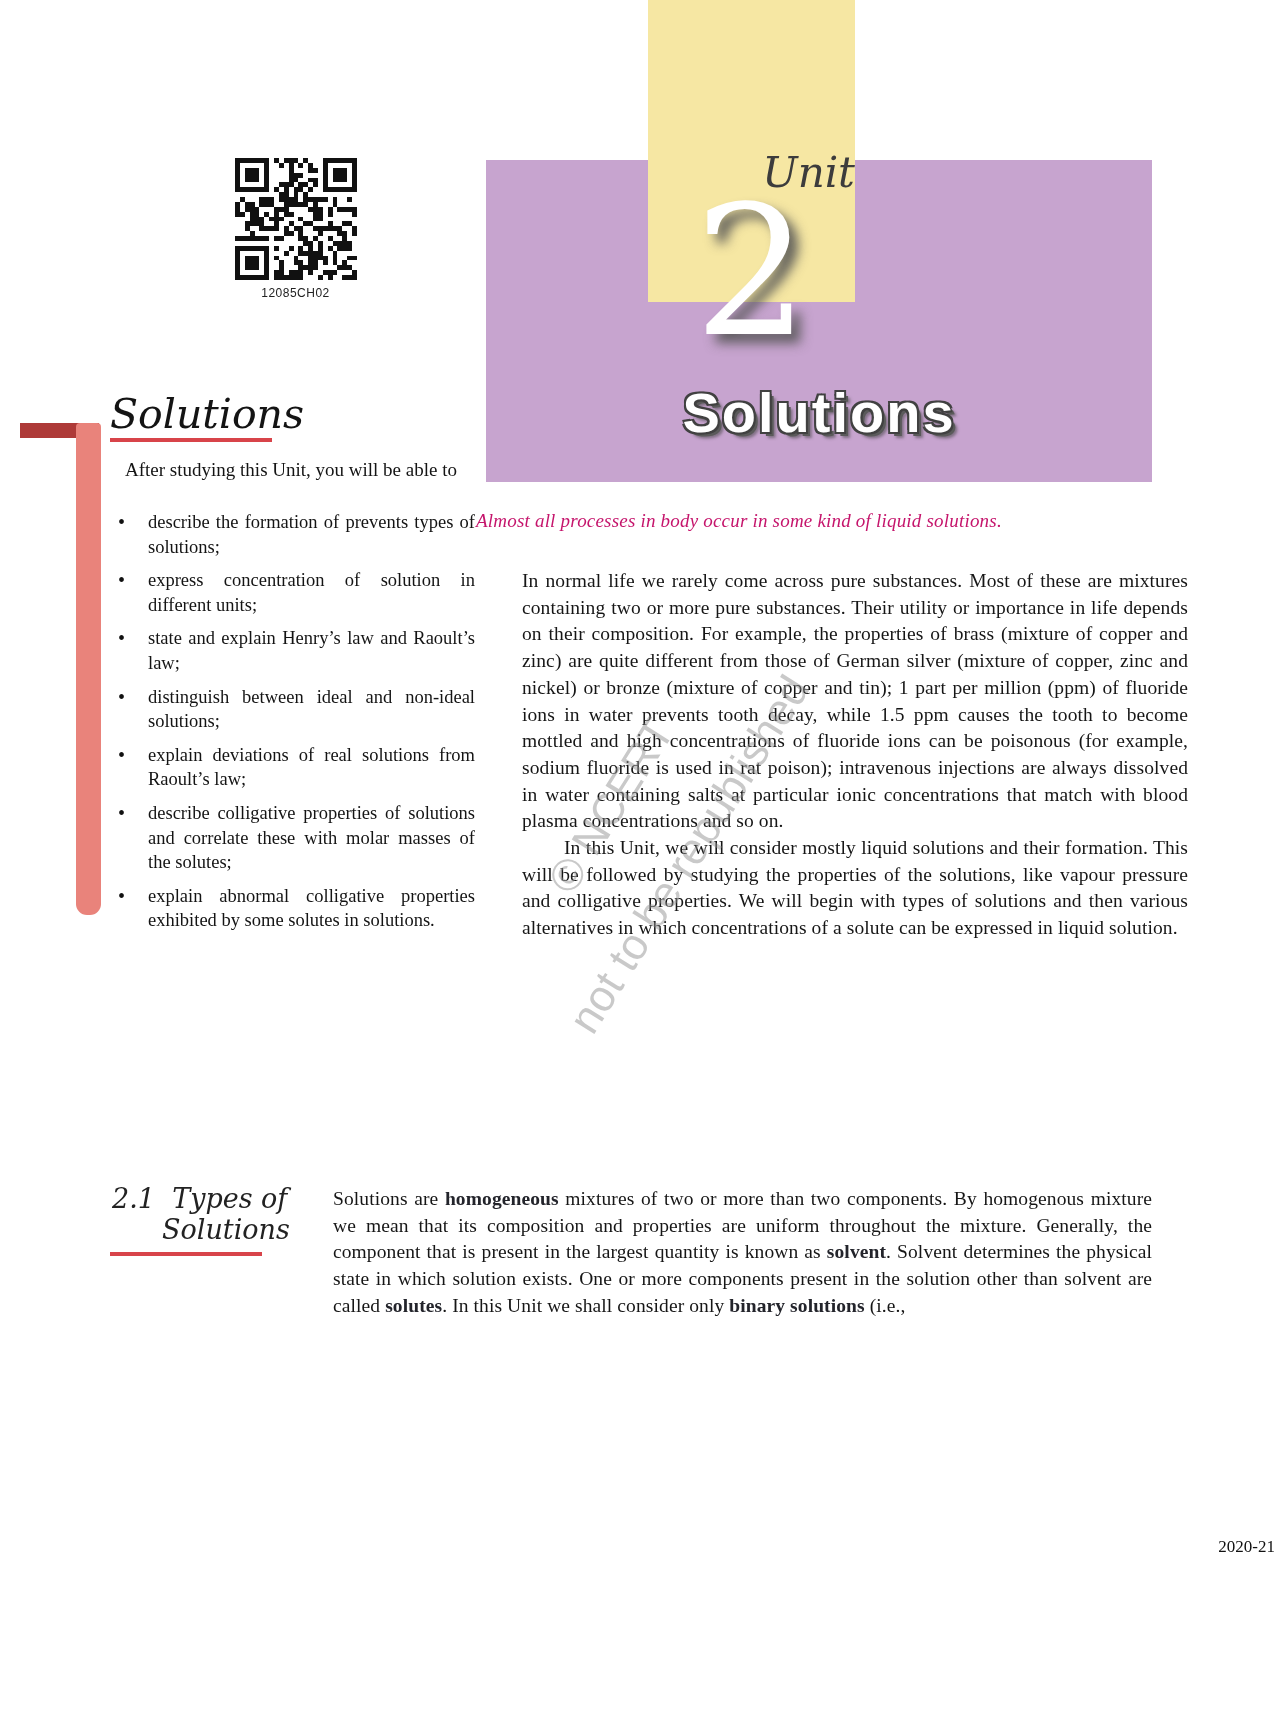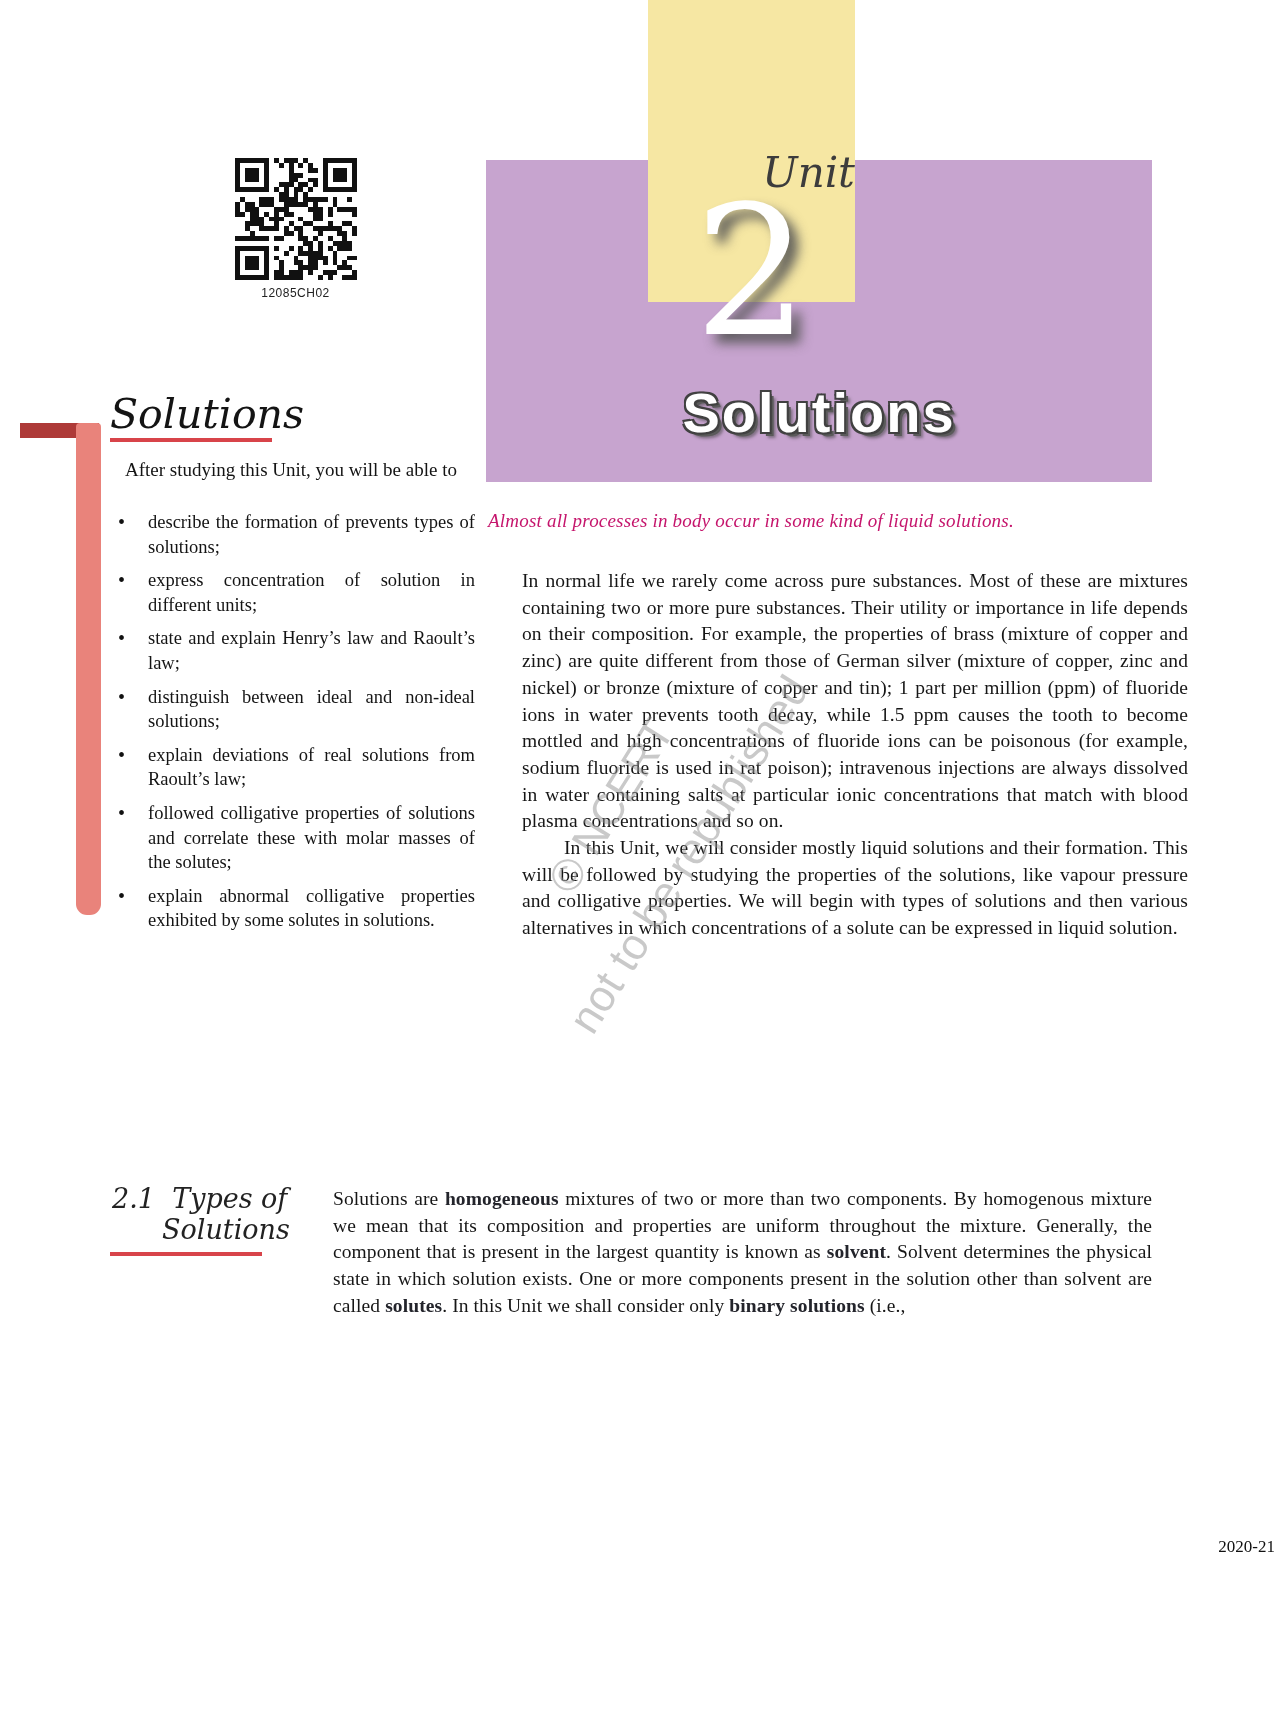--- a/index.html
+++ b/index.html
@@ -61,21 +61,21 @@
   }
   .objectives-list {
     position:absolute; left:110px; top:510px; width:365px; z-index:4;
     list-style:none; font-size:18.5px; line-height:1.33; color:#141414;
   }
   .objectives-list li { position:relative; padding-left:38px; margin-bottom:9px; text-align:justify; }
   .objectives-list li::before { content:"•"; position:absolute; left:8px; top:-1px; font-size:20px; color:#111; }
 
   
   .epigraph {
-    position:absolute; left:488px; top:510px; width:664px; z-index:4;
+    position:absolute; left:476px; top:510px; width:664px; z-index:4;
     font-style:italic; font-size:19px; color:#c5156c; letter-spacing:0.2px;
   }
   .main-text { position:absolute; left:486px; top:568px; width:666px; z-index:4;
     font-size:19.5px; line-height:1.37; text-align:justify; letter-spacing:0.1px; color:#161616;margin-left:36px; }
   .main-text p + p { text-indent:42px; }
 
   
   .watermark {
     position:absolute; left:430px; top:620px; width:440px; height:420px; z-index:5;
     display:flex; flex-direction:column; justify-content:center; align-items:center;
@@ -443,21 +443,21 @@
 
   <div class="objectives-heading">Solutions</div>
   <div class="objectives-rule"></div>
   <div class="objectives-intro">After studying this Unit, you will be able to</div>
   <ul class="objectives-list">
     <li>describe the formation of prevents types of solutions;</li>
     <li>express concentration of solution in different units;</li>
     <li>state and explain Henry’s law and Raoult’s law;</li>
     <li>distinguish between ideal and non-ideal solutions;</li>
     <li>explain deviations of real solutions from Raoult’s law;</li>
-    <li>followed colligative properties of solutions and correlate these with molar masses of the solutes;</li>
+    <li>describe colligative properties of solutions and correlate these with molar masses of the solutes;</li>
     <li>explain abnormal colligative properties exhibited by some solutes in solutions.</li>
   </ul>
 
   <div class="epigraph">Almost all processes in body occur in some kind of liquid solutions.</div>
   <div class="main-text">
     <p>In normal life we rarely come across pure substances. Most of these are mixtures containing two or more pure substances. Their utility or importance in life depends on their composition. For example, the properties of brass (mixture of copper and zinc) are quite different from those of German silver (mixture of copper, zinc and nickel) or bronze (mixture of copper and tin); 1 part per million (ppm) of fluoride ions in water prevents tooth decay, while 1.5 ppm causes the tooth to become mottled and high concentrations of fluoride ions can be poisonous (for example, sodium fluoride is used in rat poison); intravenous injections are always dissolved in water containing salts at particular ionic concentrations that match with blood plasma concentrations and so on.</p>
     <p>In this Unit, we will consider mostly liquid solutions and their formation. This will be followed by studying the properties of the solutions, like vapour pressure and colligative properties. We will begin with types of solutions and then various alternatives in which concentrations of a solute can be expressed in liquid solution.</p>
   </div>
 
   <div class="watermark">

